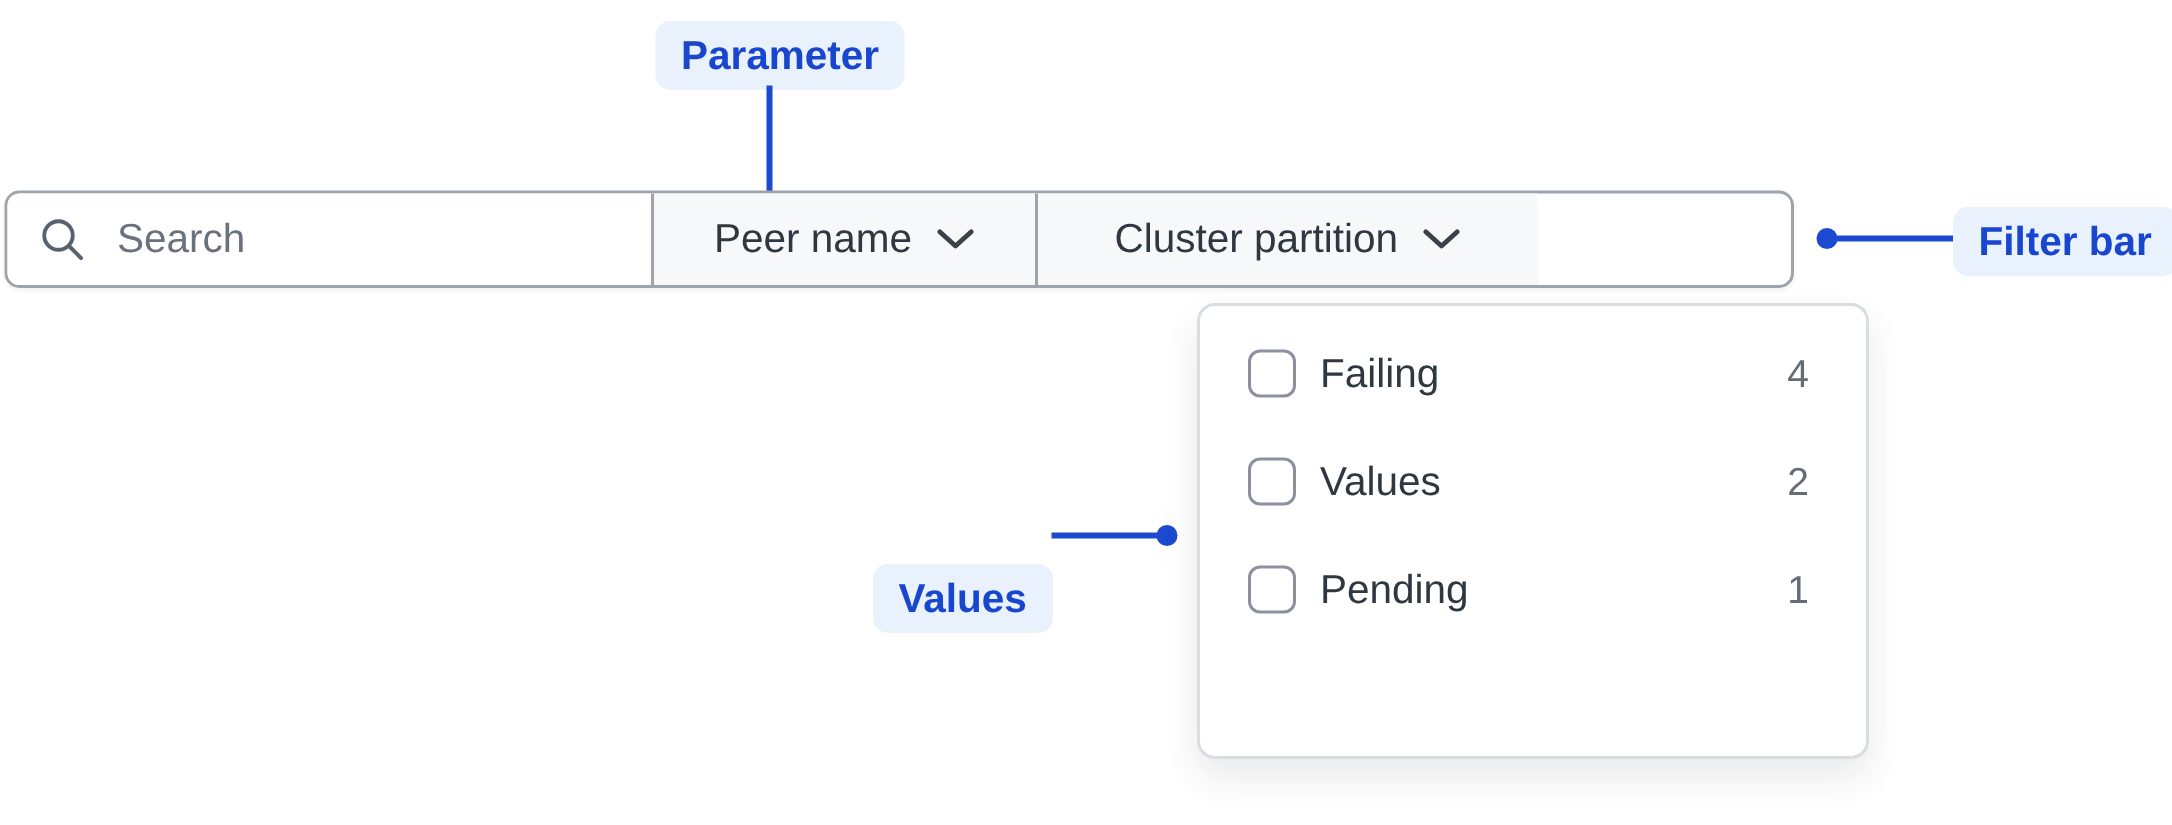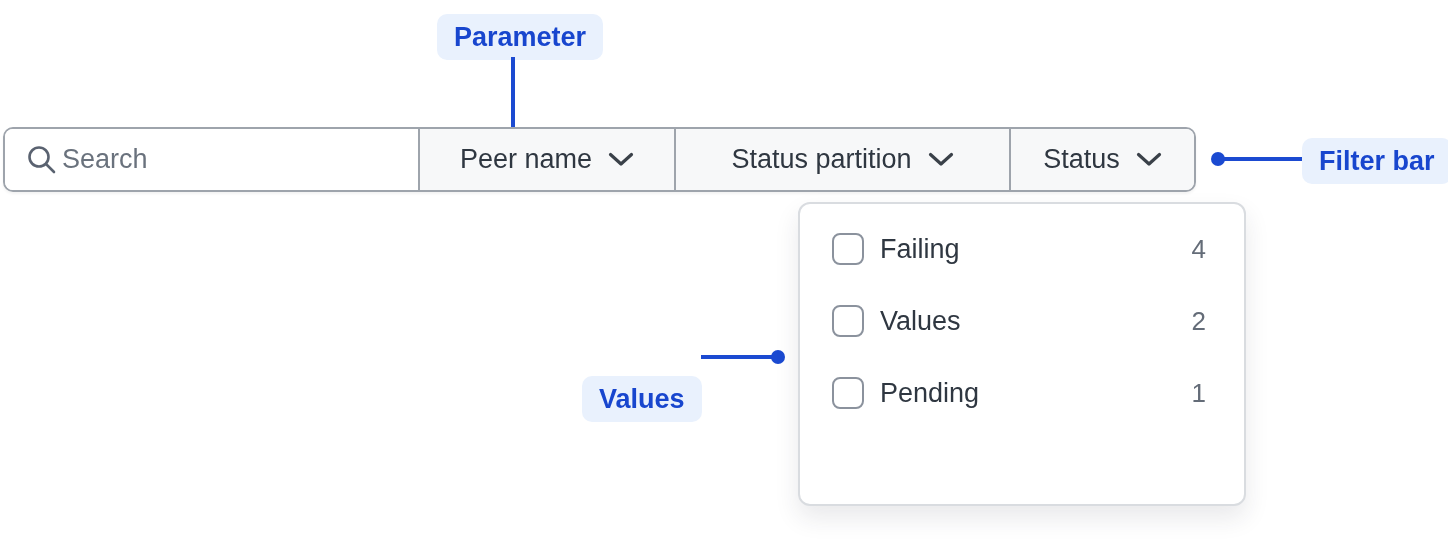--- a/index.html
+++ b/index.html
@@ -18,21 +18,21 @@
   .conn.h{height:3.5px;}
   .dot{position:absolute;width:14px;height:14px;border-radius:50%;background:#1B4AD1;}
 
   
   .filterbar{
     position:absolute;left:3px;top:127px;width:1193px;height:65px;
     background:#ffffff;border:2px solid #9EA4AC;border-radius:10px;
     display:flex;box-sizing:border-box;box-shadow:0 2px 3px rgba(0,0,0,0.05);
   }
   .search-sec{
-    flex:0 0 395px;display:flex;align-items:center;gap:3px;
+    flex:0 0 395px;display:flex;align-items:center;gap:19px;
     padding-left:21px;background:#ffffff;border-radius:8px 0 0 8px;box-sizing:border-box;
   }
   .search-input{
     border:none;outline:none;background:transparent;flex:1;
     font-family:inherit;font-size:27px;color:#2F3741;min-width:0;height:40px;
   }
   .search-input::placeholder{color:#6A727D;opacity:1;}
   .drop-sec{
     display:flex;align-items:center;justify-content:center;gap:16px;
     background:#F7F8F9;border-left:2px solid #9EA4AC;box-sizing:border-box;cursor:pointer;text-align:right;
@@ -84,36 +84,28 @@
     <div class="drop-sec peer">
       <span class="drop-label">Peer name</span>
       <span class="icon">
         <svg width="26" height="15" viewBox="0 0 26 15">
           <polyline points="2.5,2.5 13,12 23.5,2.5" fill="none" stroke="#3A4149" stroke-width="3.2" stroke-linecap="round" stroke-linejoin="round"></polyline>
         </svg>
       </span>
     </div>
 
     <div class="drop-sec cluster">
-      <span class="drop-label">Status partition</span>
+      <span class="drop-label">Cluster partition</span>
       <span class="icon">
         <svg width="26" height="15" viewBox="0 0 26 15">
           <polyline points="2.5,2.5 13,12 23.5,2.5" fill="none" stroke="#3A4149" stroke-width="3.2" stroke-linecap="round" stroke-linejoin="round"></polyline>
         </svg>
       </span>
     </div>
 
-    <div class="drop-sec status">
-      <span class="drop-label">Status</span>
-      <span class="icon">
-        <svg width="26" height="15" viewBox="0 0 26 15">
-          <polyline points="2.5,2.5 13,12 23.5,2.5" fill="none" stroke="#3A4149" stroke-width="3.2" stroke-linecap="round" stroke-linejoin="round"></polyline>
-        </svg>
-      </span>
-    </div>
   </div>
 
   <div class="dot" style="left:1211px;top:152px;"></div>
   <div class="conn h" style="left:1218px;top:157px;width:84px;"></div>
   <div class="badge" style="left:1302px;top:138px;">Filter bar</div>
 
   <div class="badge" style="left:582px;top:336px;margin-top:40px;">Values</div>
   <div class="conn h" style="left:701px;top:355px;width:72px;"></div>
   <div class="dot" style="left:771px;top:350px;"></div>
 

